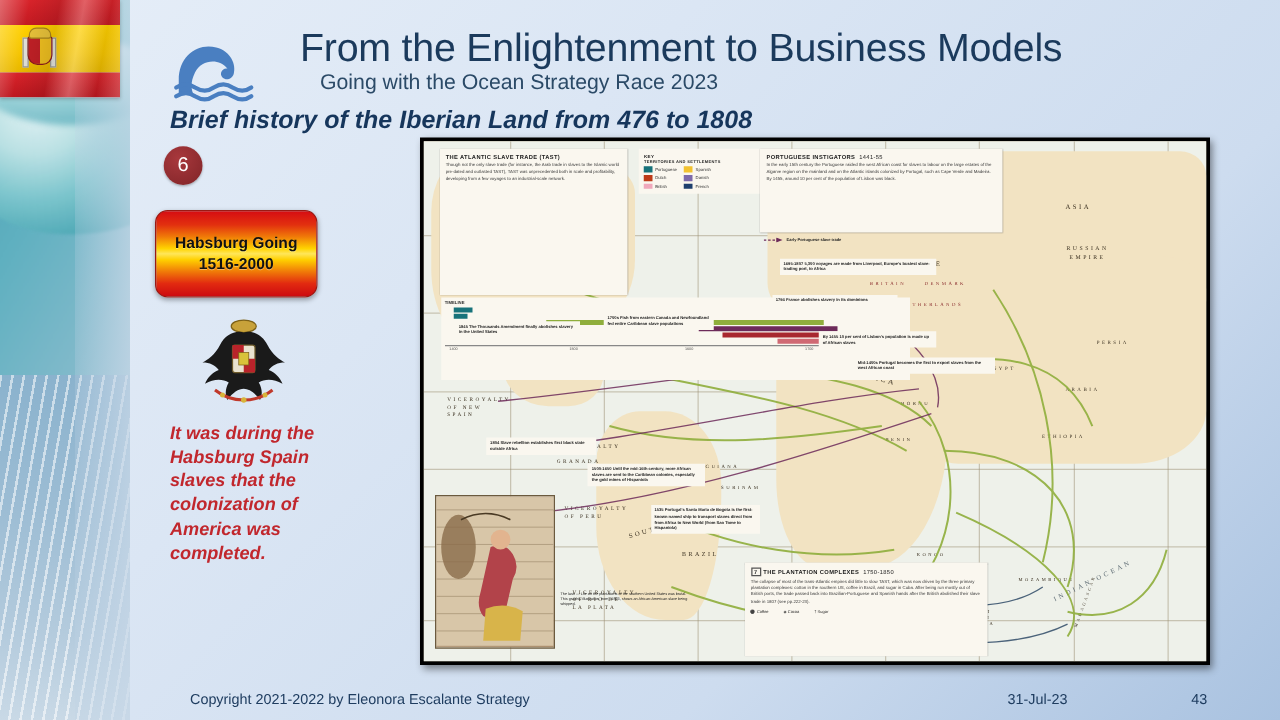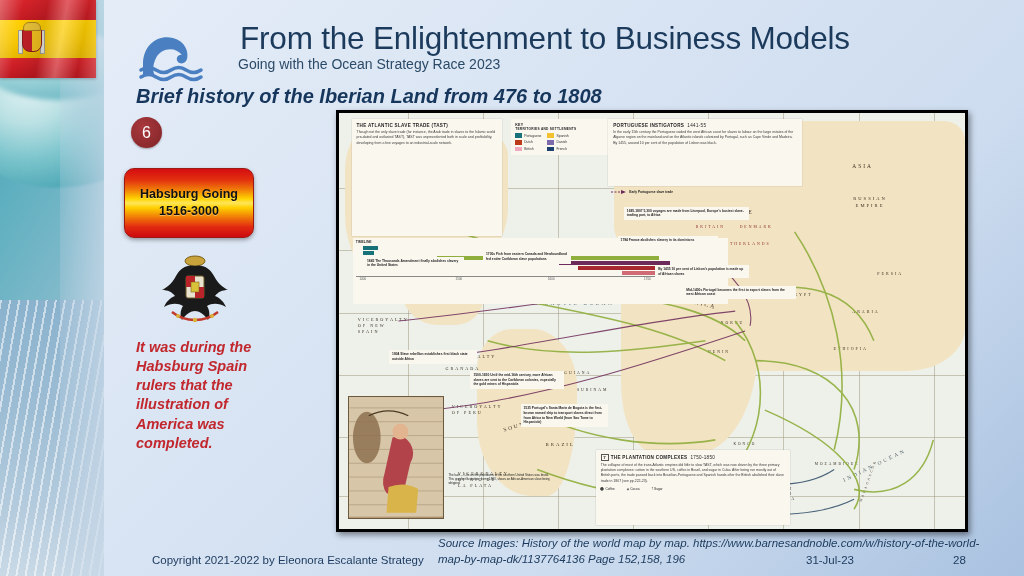--- a/index.html
+++ b/index.html
@@ -53,21 +53,21 @@
   .flag .pil.l{left:0px;} .flag .pil.r{left:22px;}
   .flag .shine{position:absolute;inset:0;
         background:linear-gradient(100deg,rgba(255,255,255,.32) 0%,rgba(255,255,255,0) 22%,
           rgba(0,0,0,.10) 44%,rgba(255,255,255,.28) 62%,rgba(0,0,0,.08) 82%,
           rgba(255,255,255,.22) 100%);}
 
   
   .wave-logo{position:absolute;left:139px;top:32px;width:92px;height:50px;}
   .title{position:absolute;left:240px;top:22px;width:700px;font-size:31.5px;
          color:#1b3a5c;letter-spacing:-.2px;line-height:1.05;white-space:nowrap;}
-  .subtitle{position:absolute;left:238px;top:57px;font-size:14px;color:#2b4a67;
+  .subtitle{position:absolute;left:256px;top:57px;font-size:17px;color:#2b4a67;
          line-height:1.1;white-space:nowrap;}
   .sectiontitle{position:absolute;left:136px;top:85px;font-size:20px;font-weight:bold;
          font-style:italic;color:#16365c;white-space:nowrap;}
 
   
   .badge{position:absolute;left:131px;top:117px;width:31px;height:31px;border-radius:50%;
          background:radial-gradient(circle at 38% 32%,#a8383c,#8c2a2e 70%,#7a2226);
          color:#fff;font-size:16px;display:flex;align-items:center;justify-content:center;
          box-shadow:0 1px 2px rgba(0,0,0,.3);}
   .eracard{position:absolute;left:124px;top:168px;width:128px;height:68px;border-radius:10px;
@@ -156,21 +156,21 @@
   </div>
   <div class="title">From the Enlightenment to Business Models</div>
   <div class="subtitle">Going with the Ocean Strategy Race 2023</div>
   <div class="sectiontitle">Brief history of the Iberian Land from 476 to 1808</div>
 
   <div class="badge">6</div>
 
   <div class="eracard">
     <div class="t">
       <span>Habsburg Going</span><br>
-      <span>1516-3000</span>
+      <span>1516-2000</span>
     </div>
   </div>
 
   <div class="eagle">
     <svg viewBox="0 0 74 80" width="74" height="80">
       <ellipse cx="37" cy="13" rx="10" ry="5" fill="#c8a23a" stroke="#7e6218" stroke-width="1"></ellipse>
       <path d="M37 18 C30 16 22 20 18 28 C14 36 8 40 4 42 C10 42 14 44 17 48
                C12 50 8 54 6 59 C13 55 20 55 25 58 C22 63 22 68 24 72
                C28 66 33 63 37 63 C41 63 46 66 50 72 C52 68 52 63 49 58
                C54 55 61 55 68 59 C66 54 62 50 57 48 C60 44 64 42 70 42
@@ -179,21 +179,21 @@
       <rect x="28" y="28" width="9" height="11" fill="#b9232a"></rect>
       <rect x="37" y="39" width="9" height="11" fill="#b9232a"></rect>
       <rect x="33" y="34" width="8" height="10" fill="#d9c23a" stroke="#7e6218" stroke-width=".6"></rect>
       <path d="M14 64 q10 8 23 8 q13 0 23 -8" stroke="#c0392b" stroke-width="2.4" fill="none"></path>
       <circle cx="20" cy="68" r="2" fill="#d8b43a"></circle>
         <circle cx="37" cy="72" r="2.2" fill="#d8b43a"></circle>
       <circle cx="54" cy="68" r="2" fill="#d8b43a"></circle>
     </svg>
   </div>
 
-  <div class="note">It was during the Habsburg Spain rulers that the illustration of America was completed.</div>
+  <div class="note">It was during the Habsburg Spain slaves that the colonization of America was completed.</div>
 
   <div class="mapframe">
     <div class="map">
       <div class="ocean"></div>
 
       <div class="grid-v" style="left:11%"></div>
         <div class="grid-v" style="left:23%"></div>
       <div class="grid-v" style="left:35%"></div>
         <div class="grid-v" style="left:47%"></div>
       <div class="grid-v" style="left:59%"></div>
@@ -386,18 +386,17 @@
           <path d="M44 40 q12 -4 18 6 q6 10 0 20 l-6 26 q-8 10 -18 4 q-6 -8 -2 -20 Z" fill="#b2434a"></path>
           <circle cx="52" cy="34" r="8" fill="#e2b48f"></circle>
           <path d="M40 90 q16 -6 30 2 l-2 24 h-30 Z" fill="#d8b44a"></path>
           <path d="M20 18 q20 -10 40 0" stroke="#4a3a24" stroke-width="1.2" fill="none"></path>
         </svg>
       </div>
       <div class="pill" style="left:17%;top:86%;width:18%;font-size:3px;background:transparent;">The lash — Life on the plantations of the southern United States was brutal. This graphic illustration, from c1863, shows an African-American slave being whipped.</div>
     </div>
   </div>
 
-  <div class="src">Source Images: History of the world map by map. https://www.barnesandnoble.com/w/history-of-the-world-map-by-map-dk/1137764136  Page 152,158, 196</div>
   <div class="copy">Copyright 2021-2022 by Eleonora Escalante Strategy</div>
   <div class="date">31-Jul-23</div>
-  <div class="pnum">28</div>
+  <div class="pnum">43</div>
 
 </div>
 
 </body></html>

